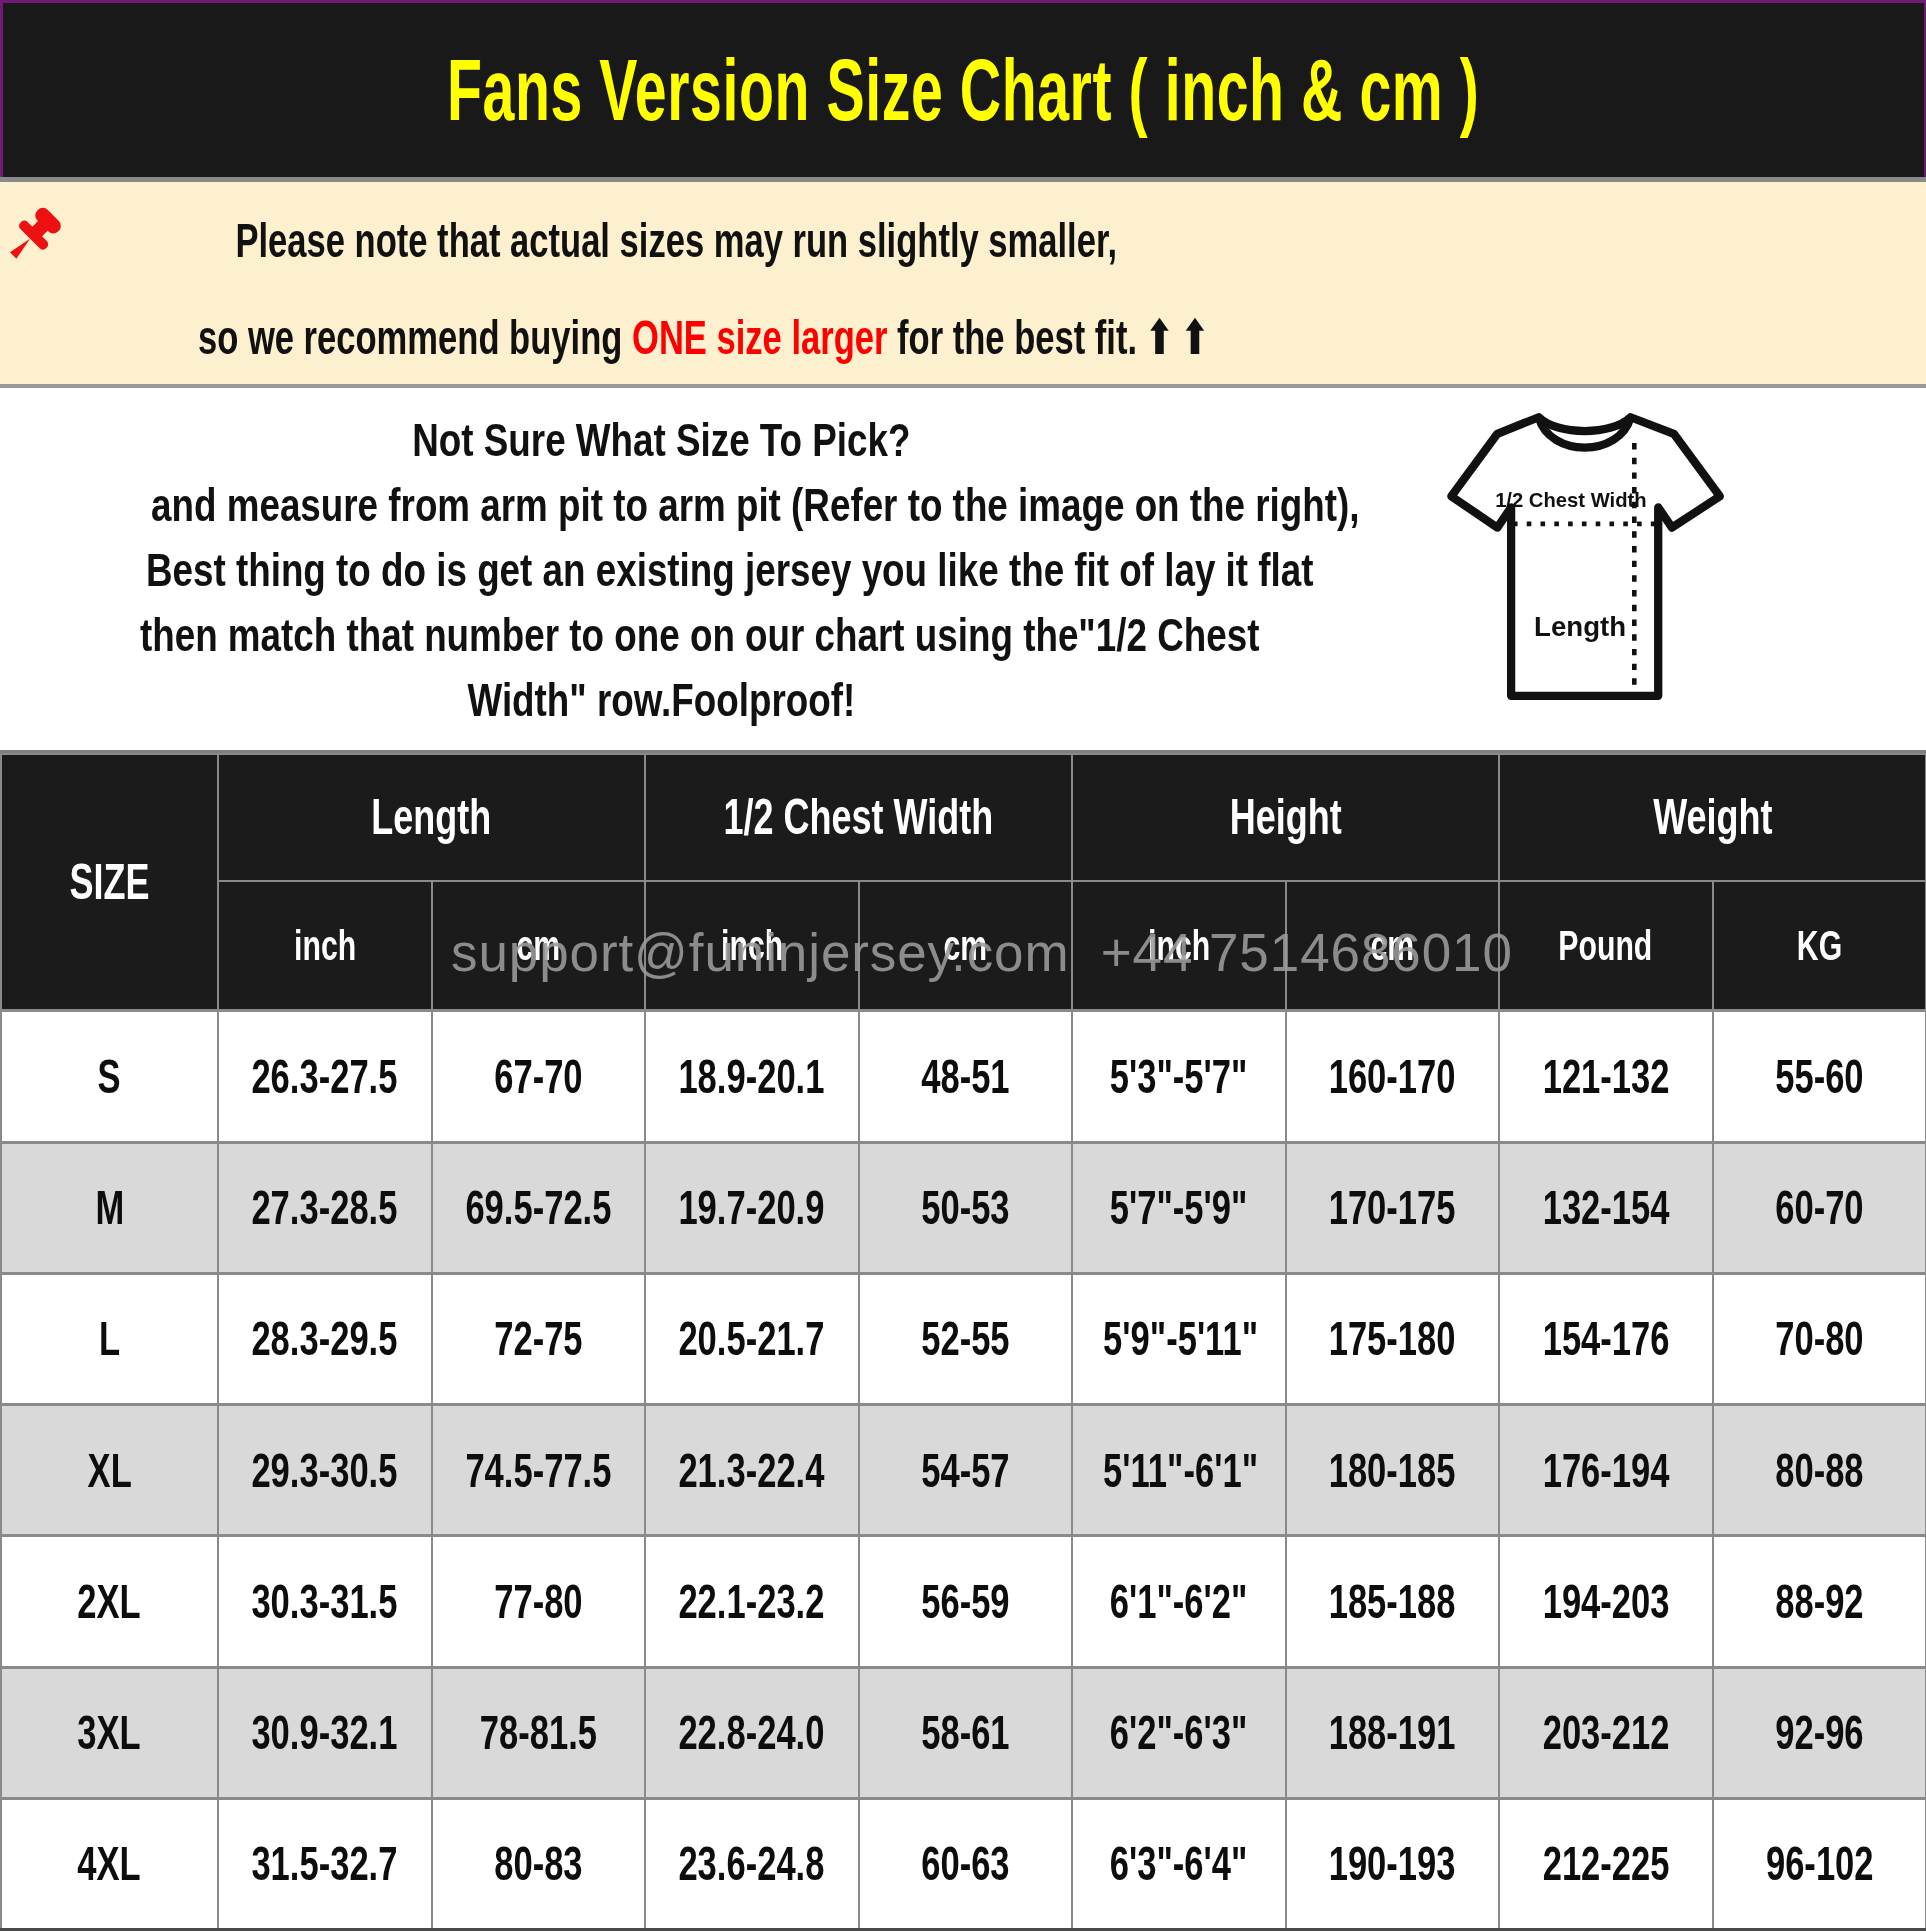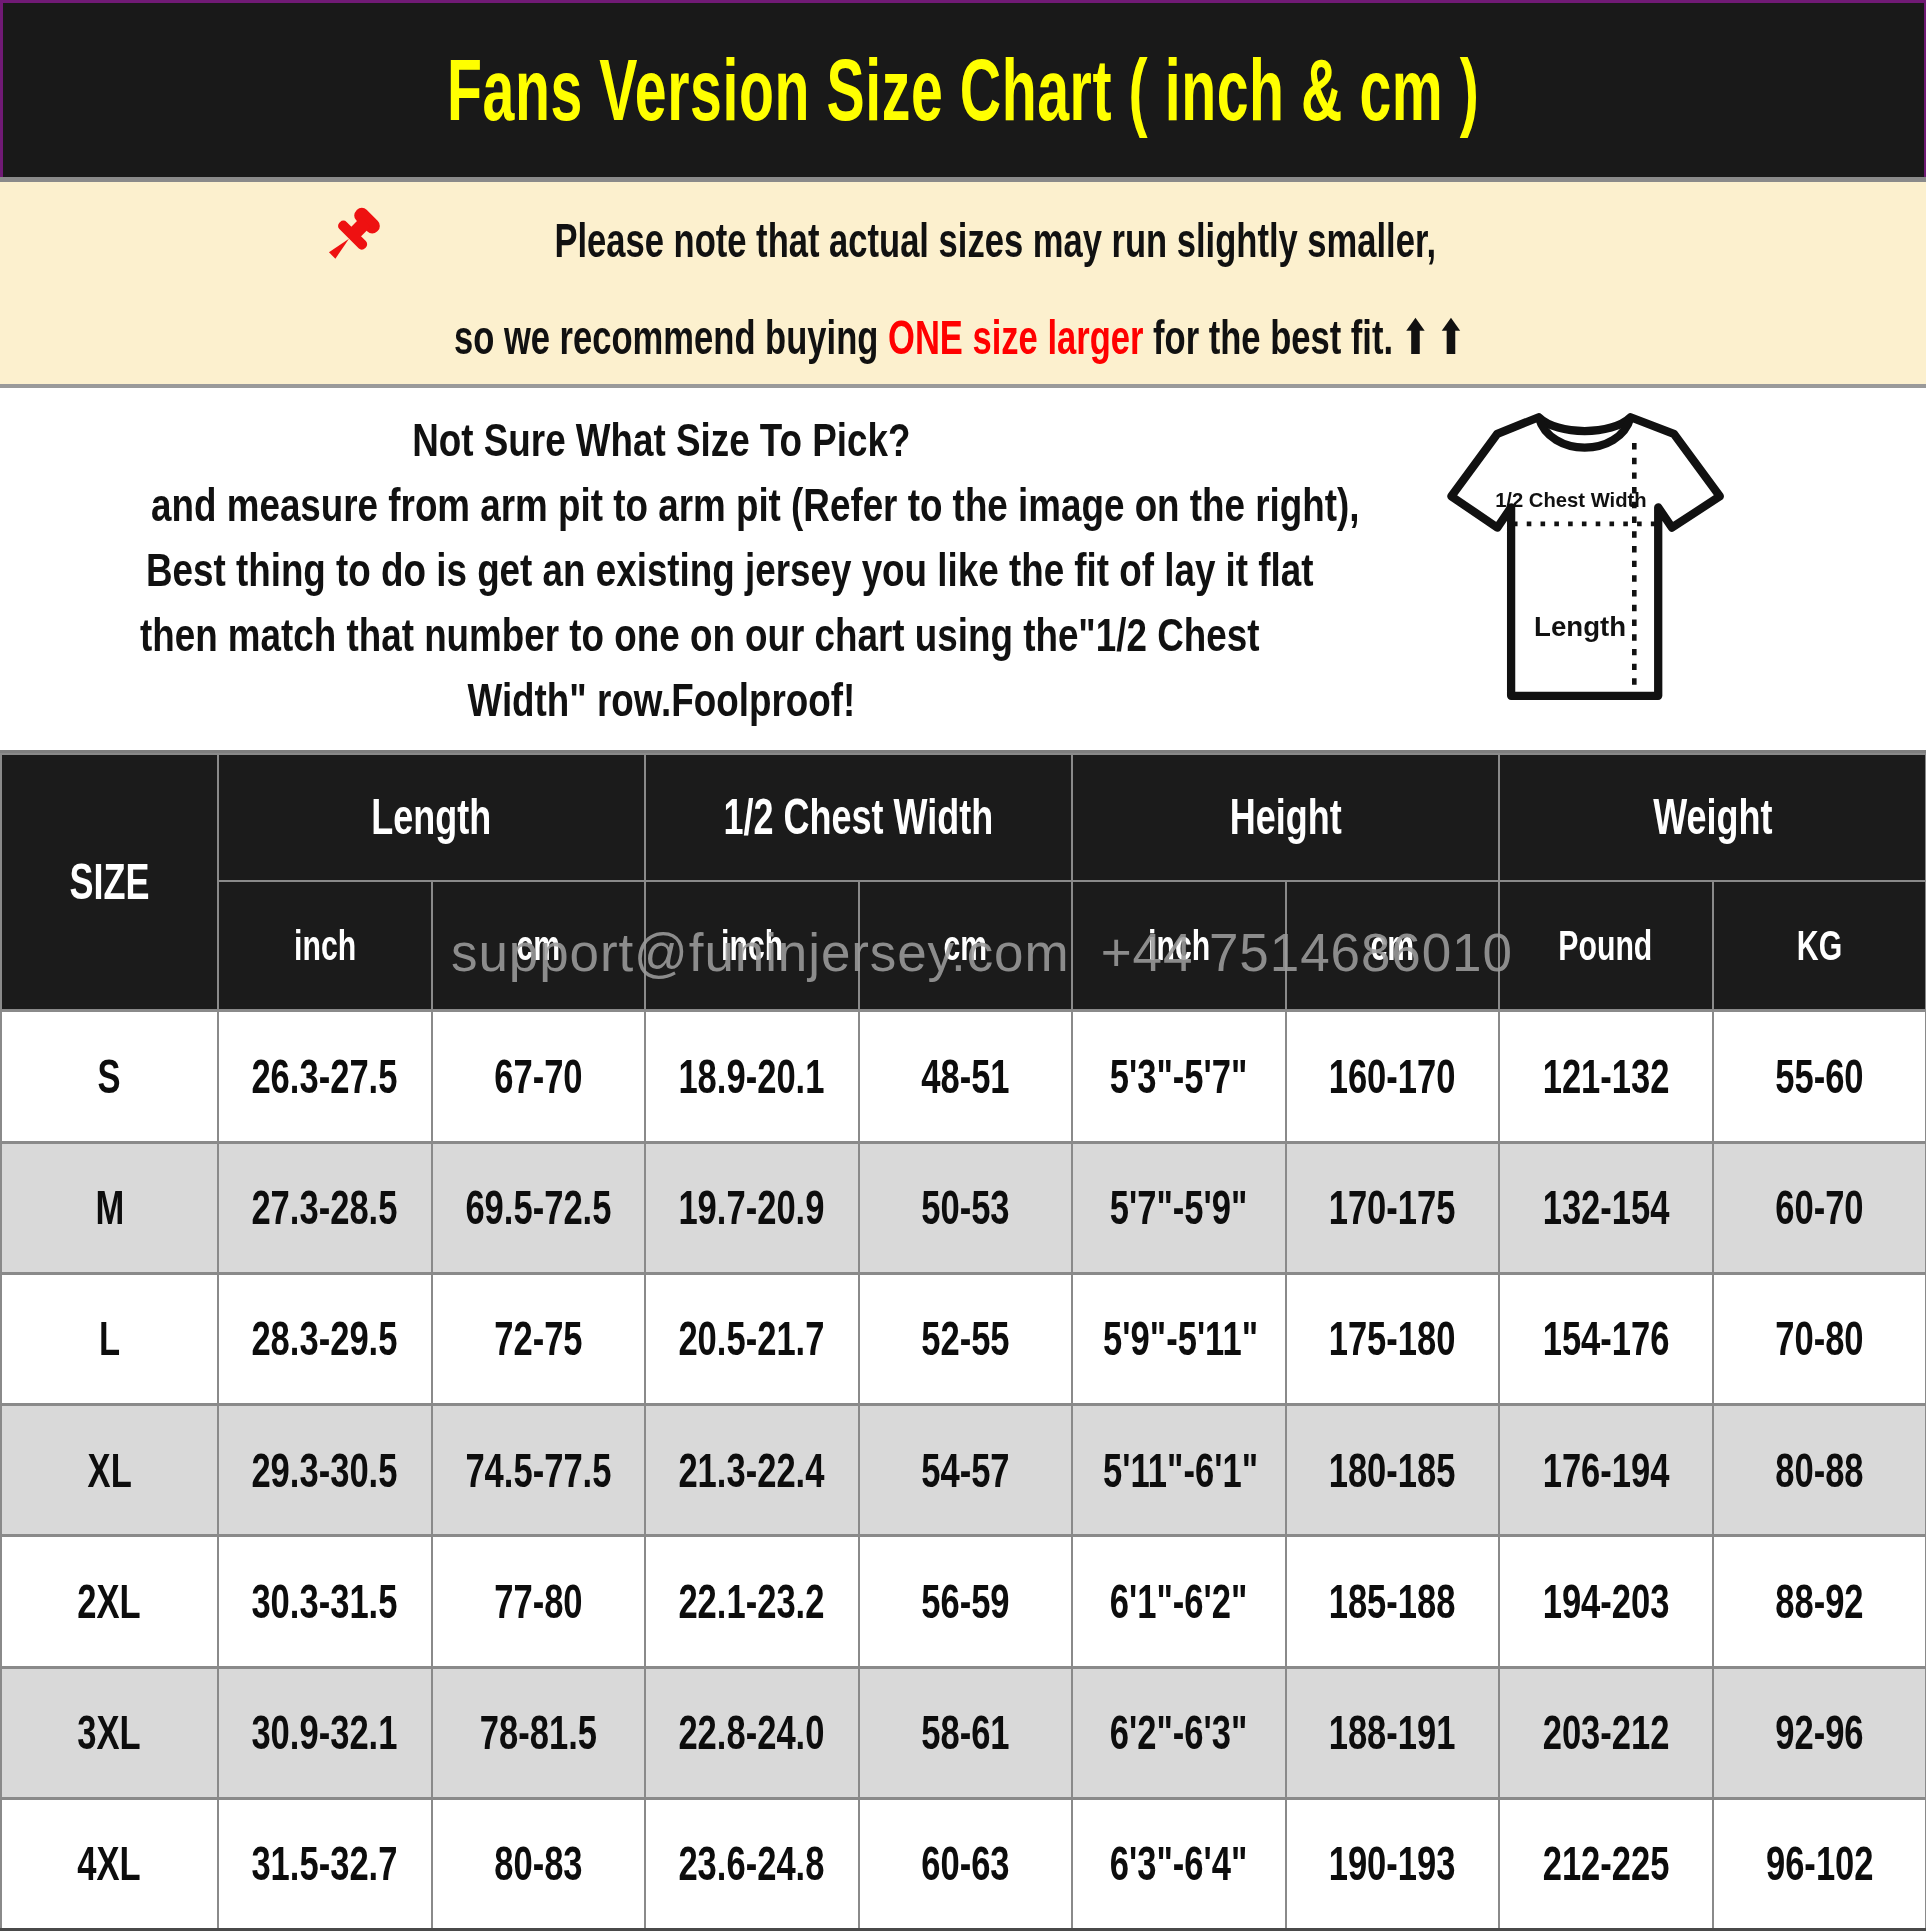--- a/index.html
+++ b/index.html
@@ -26,21 +26,21 @@
     --sx:0.65;
     letter-spacing:0.9px;
   }
   .divider1{height:5.5px;background:#8a8a8a;}
   .divider2{height:3.7px;background:#9a9a9a;}
 
   
   .note{
     height:202px;
     background:#fcf0ce;
-    display:flex;flex-direction:column;align-items:center;justify-content:center;
+    display:flex;flex-direction:column;justify-content:center;
     gap:35px;
   }
   .note-line{font-size:48px;font-weight:bold;line-height:1;display:flex;align-items:center;}
   .note-line .cond{--sx:0.72;}
   .pushpin{width:68px;height:73px;margin-right:-3.7px;flex:0 0 auto;}
   .red{color:#ff0000;}
   .arrows{font-family:"DejaVu Sans",sans-serif;letter-spacing:9.2px;margin-left:11px;}
 
   
   .guide{

